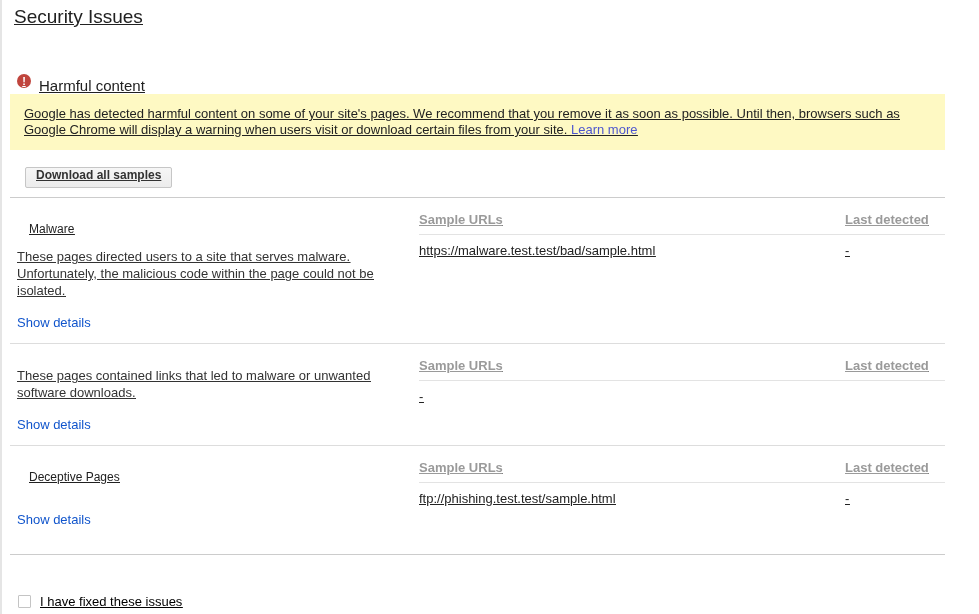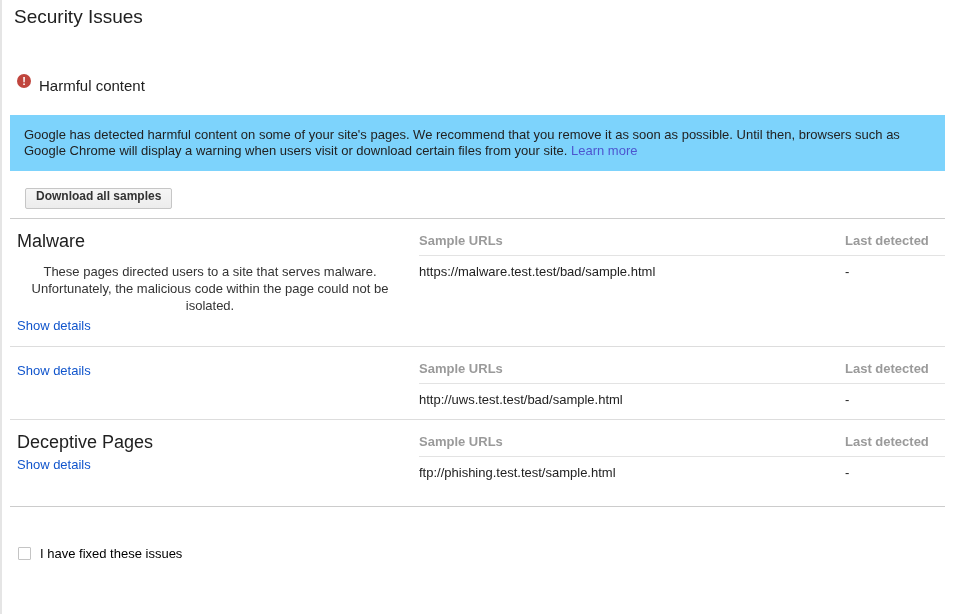--- a/index.html
+++ b/index.html
@@ -1,15 +1,15 @@
 <!DOCTYPE html>
 <html><head>
 <meta charset="utf-8">
 <style>
-  * { box-sizing: border-box; }
+  * { box-sizing: border-box; text-decoration: underline; }
   html, body { margin: 0; padding: 0; }
   body {
     width: 979px; height: 614px;
     background: #ffffff;
     font-family: "Liberation Sans", sans-serif;
     color: #212121;
     overflow: hidden;
   }
   .panel {
     width: 100%; height: 100%;
@@ -30,22 +30,22 @@
     width: 14px; height: 14px; border-radius: 50%;
     background: #c0453d; color: #ffffff;
     font-size: 11px; font-weight: 700; line-height: 14px;
     text-align: center; display: inline-block; flex: 0 0 auto;
   }
   .issue-heading-label {
     font-size: 15px; color: #212121; margin-left: 8px; margin-top: 10px;
   }
   
   .banner {
-    margin: 21px 34px 0 8px;
-    background: #7dd3fc;
+    margin: 0 34px 0 8px;
+    background: #fef9c3;
     padding: 12px 14px;
     font-size: 13px; line-height: 16px; color: #222222;
   }
   .banner a.learn-more {
     color: #4d56cf; text-decoration: none; cursor: pointer;
   }
   
   .toolbar { margin: 15px 0 0 23px; }
   .gray-btn {
     display: inline-block;
@@ -61,28 +61,27 @@
     border: none; border-top: 1px solid #cccccc;
     margin: 9px 34px 0 8px;
   }
   .divider.light { border-top-color: #dddddd; margin-top: 0; }
   
   .issue-row {
     display: flex;
     padding: 12px 34px 12px 15px;
   }
   .issue-left { width: 402px; padding-right: 16px; flex: 0 0 auto; }
-  .issue-title { font-size: 18px; font-weight: 400; color: #212121; margin: 0; }
+  .issue-title { font-size: 12px; font-weight: 400; color: #212121; margin: 12px; }
   .issue-desc {
     font-size: 13px; line-height: 17px; color: #333333;
     margin: 11px 0 0 0;
-    text-align: center;
   }
   .show-details {
-    display: inline-block; margin-top: 4px;
+    display: inline-block; margin-top: 16px;
     font-size: 13px; color: #1155cc; text-decoration: none; cursor: pointer;
   }
   .issue-table { flex: 1 1 auto; padding-top: 2px; }
   .t-row { display: flex; }
   .col-urls { flex: 1 1 auto; }
   .col-last { width: 100px; flex: 0 0 auto; }
   .t-head span { font-size: 13px; font-weight: 700; color: #9a9a9a; }
   .t-head-divider { border-bottom: 1px solid #e3e3e3; margin: 7px 0 0 0; }
   .t-body { margin-top: 8px; }
   .t-body span { font-size: 13px; color: #222222; }
@@ -134,30 +133,30 @@
         <span class="col-urls">https://malware.test.test/bad/sample.html</span>
         <span class="col-last">-</span>
       </div>
     </div>
   </div>
 
   <hr class="divider light">
 
   <div class="issue-row">
     <div class="issue-left">
+      <p class="issue-desc">These pages contained links that led to malware or unwanted software downloads.</p>
       <a class="show-details">Show details</a>
     </div>
     <div class="issue-table">
       <div class="t-row t-head">
         <span class="col-urls">Sample URLs</span>
         <span class="col-last">Last detected</span>
       </div>
       <div class="t-head-divider"></div>
       <div class="t-row t-body">
-        <span class="col-urls">http://uws.test.test/bad/sample.html</span>
         <span class="col-last">-</span>
       </div>
     </div>
   </div>
 
   <hr class="divider light">
 
   <div class="issue-row">
     <div class="issue-left">
       <h2 class="issue-title">Deceptive Pages</h2>

